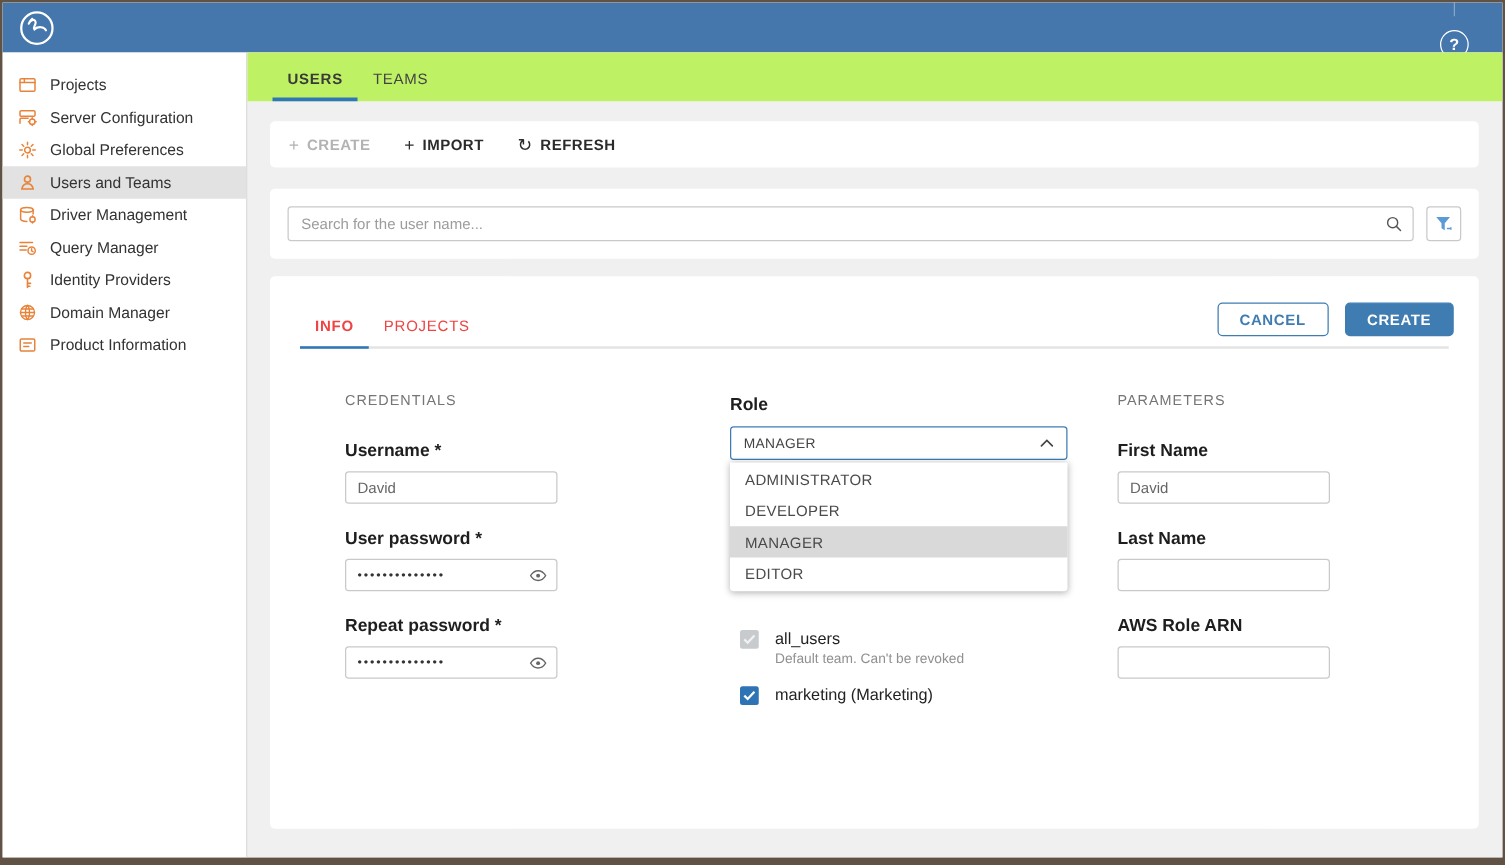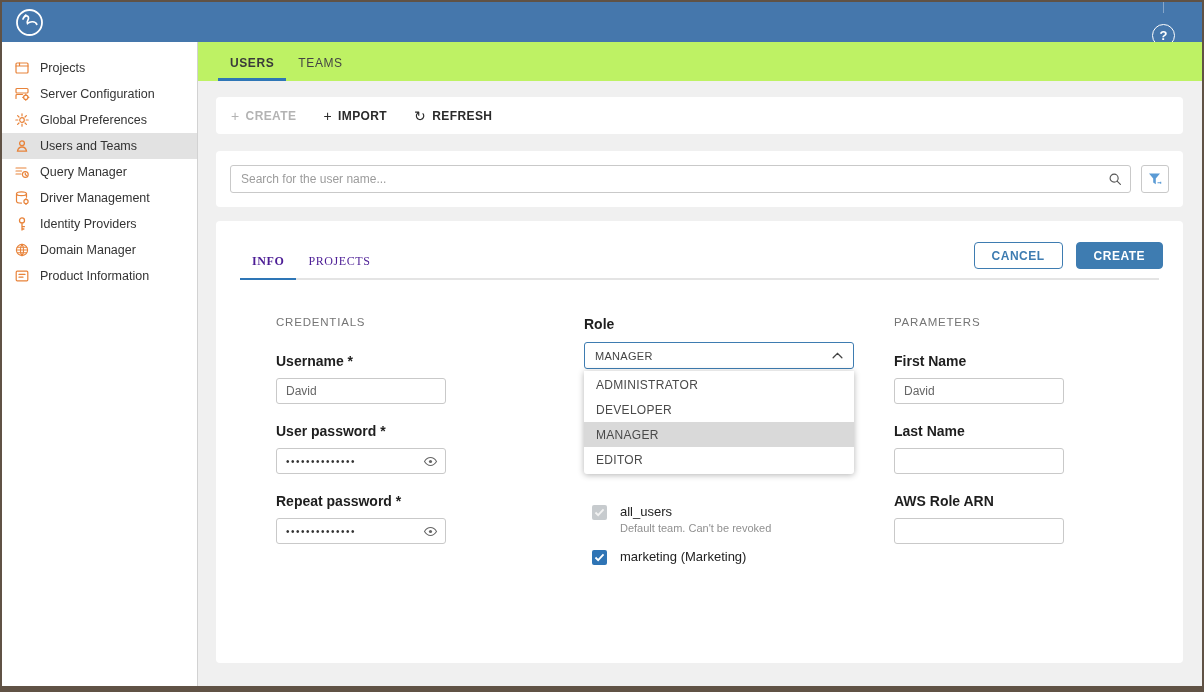--- a/index.html
+++ b/index.html
@@ -82,21 +82,21 @@
     background: #fff; display: flex; align-items: center; justify-content: center;
   }
   
   .form-card { height: 442px; position: relative; }
   .form-actions { position: absolute; top: 21px; right: 20px; display: flex; gap: 13px; }
   .btn { height: 27px; padding: 0 17px; border-radius: 4px; font-size: 12px; font-weight: 700; letter-spacing: .5px; font-family: inherit; }
   .btn-outline { background: #fff; border: 1px solid #3e7cb1; color: #3e7cb1; }
   .btn-filled { background: #3e7cb1; border: 1px solid #3e7cb1; color: #fff; }
   .form-tabs { display: flex; padding: 33px 24px 0; border-bottom: 2px solid transparent; position: relative; }
   .form-tabs::after { content: ""; position: absolute; left: 24px; right: 24px; bottom: -2px; height: 2px; background: #e4e4e4; }
-  .form-tab { padding: 0 12px 9px; font-size: 12px; letter-spacing: .6px; color: #4c1d95; position: relative; z-index: 1; font-family: Liberation Serif, serif; }
+  .form-tab { padding: 0 12px 9px; font-size: 12px; letter-spacing: .6px; color: #ef4444; position: relative; z-index: 1; }
   .form-tab.active { font-weight: 700; }
   .form-tab.active::after { content: ""; position: absolute; left: 0; right: 0; bottom: -2px; height: 2px; background: #2e76b6; }
   .form-body { position: relative; height: 345px; }
   .col { position: absolute; top: 36px; margin-left: 19px; }
   .col-credentials { left: 41px; width: 170px; }
   .col-role { left: 349px; width: 270px; }
   .col-params { left: 659px; width: 170px; }
   .section-label { font-size: 11.5px; color: #757575; letter-spacing: .8px; height: 18px; }
   .field { margin-top: 19px; }
   .field-label { display: block; font-size: 14px; font-weight: 700; color: #1e1e1e; margin-bottom: 9px; }
@@ -200,37 +200,37 @@
           <g fill="none" stroke="#e8833a" stroke-width="1.3" stroke-linecap="round">
             <circle cx="8" cy="5.3" r="2.4"></circle>
             <path d="M3.5 13.2c.5-3.1 2.5-4.2 4.5-4.2s4 1.1 4.5 4.2z"></path>
           </g>
         </svg>
       <span>Users and Teams</span>
     </div>
     <div class="side-item">
       <svg width="16" height="16" viewBox="0 0 16 16">
           <g fill="none" stroke="#e8833a" stroke-width="1.2" stroke-linecap="round">
-            <path d="M2 4h10M2 7h5.5M2 10h5"></path>
-            <circle cx="11.3" cy="10.5" r="2.9"></circle>
-            <path d="M11.3 9v1.6l1.2.8"></path>
-          </g>
-        </svg>
-      <span>Query Manager</span>
-    </div>
-    <div class="side-item">
-      <svg width="16" height="16" viewBox="0 0 16 16">
-          <g fill="none" stroke="#e8833a" stroke-width="1.2" stroke-linecap="round">
             <ellipse cx="7.5" cy="3.8" rx="5" ry="1.9"></ellipse>
             <path d="M2.5 3.8v7.4c0 1 2.2 1.9 5 1.9M12.5 3.8v3.4"></path>
             <circle cx="12" cy="11.5" r="2.1"></circle>
             <path d="M12 8.6v.8M12 13.6v.8"></path>
           </g>
         </svg>
       <span>Driver Management</span>
+    </div>
+    <div class="side-item">
+      <svg width="16" height="16" viewBox="0 0 16 16">
+          <g fill="none" stroke="#e8833a" stroke-width="1.2" stroke-linecap="round">
+            <path d="M2 4h10M2 7h5.5M2 10h5"></path>
+            <circle cx="11.3" cy="10.5" r="2.9"></circle>
+            <path d="M11.3 9v1.6l1.2.8"></path>
+          </g>
+        </svg>
+      <span>Query Manager</span>
     </div>
     <div class="side-item">
       <svg width="16" height="16" viewBox="0 0 16 16">
           <g fill="none" stroke="#e8833a" stroke-width="1.3" stroke-linecap="round">
             <circle cx="8" cy="4.4" r="2.5"></circle>
             <path d="M8 6.9V14M8 10.7h2.4M8 13h1.9"></path>
           </g>
         </svg>
       <span>Identity Providers</span>
     </div>

